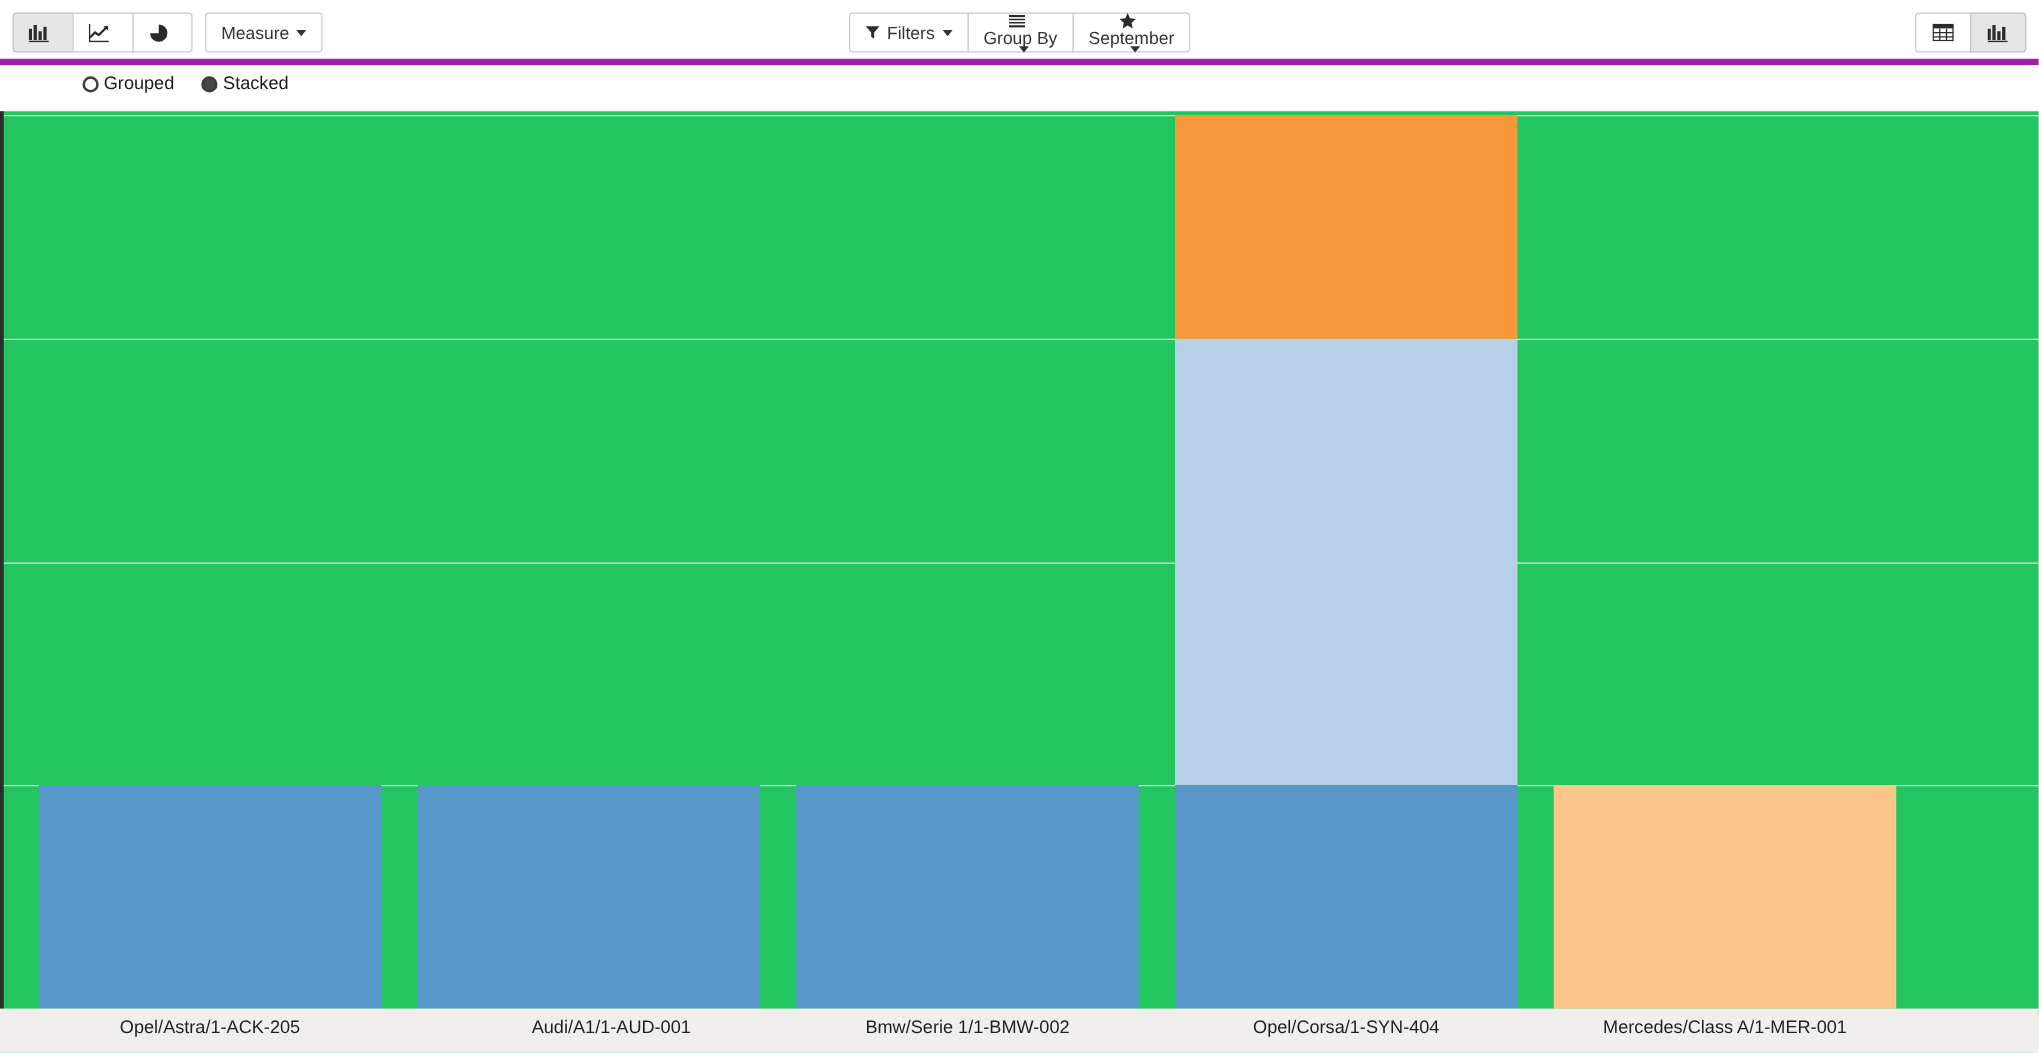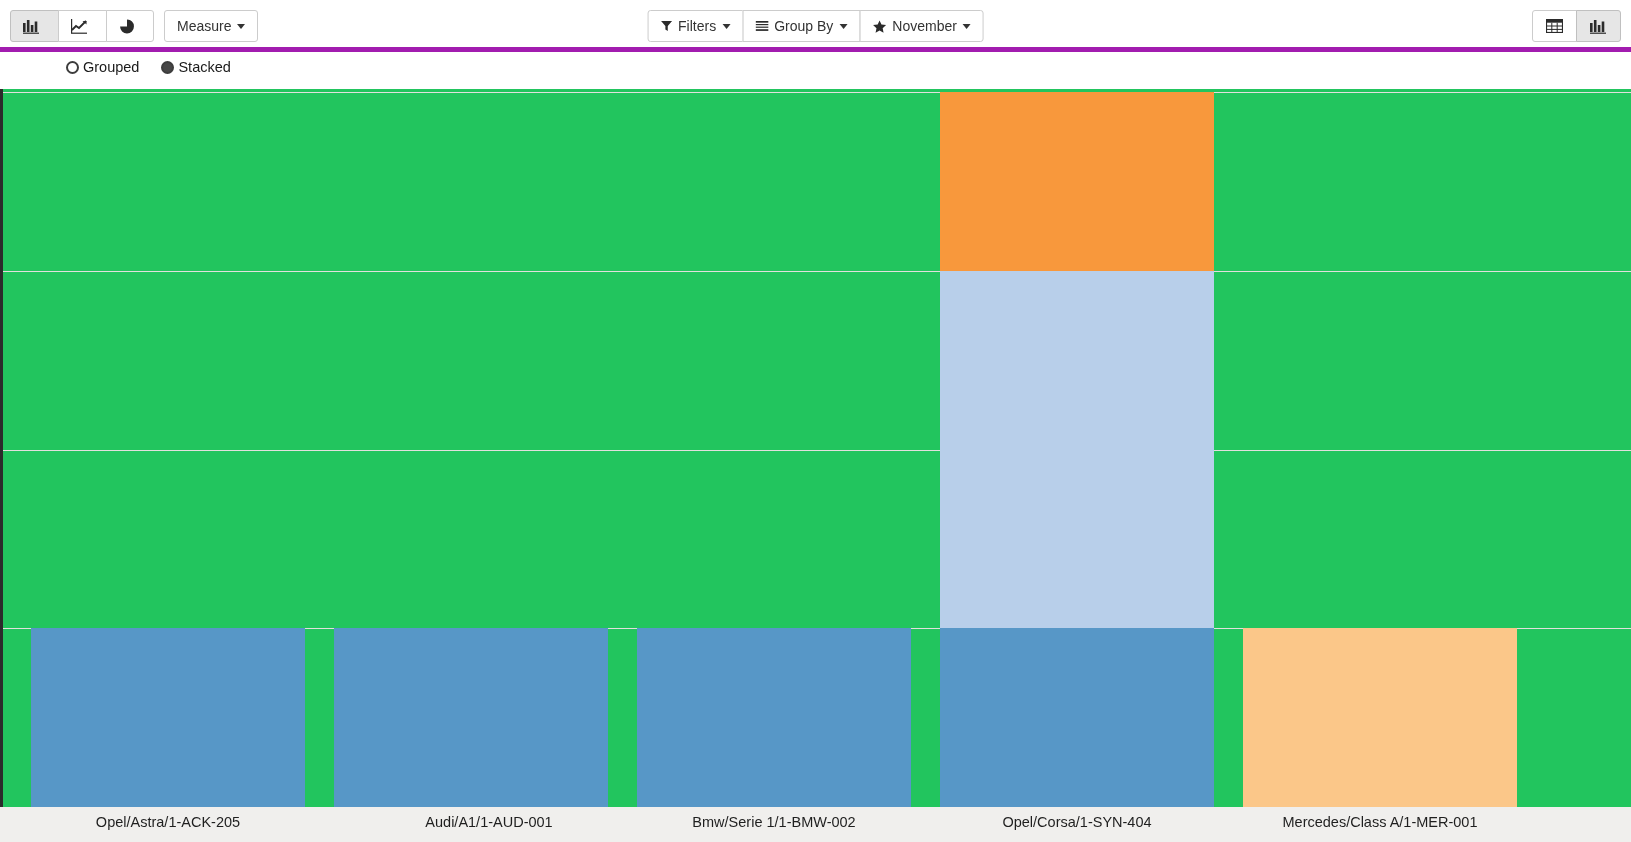--- a/index.html
+++ b/index.html
@@ -31,21 +31,21 @@
     height: 32px;
     padding: 0 12px;
     background: #ffffff;
     border: 1px solid #cccccc;
     font-size: 14px;
     color: #333333;
     cursor: pointer;
     white-space: nowrap;
     line-height: 1;
   }
-  .btn + .btn { margin-left: -1px; }
+  .btn + .btn { margin-left: -1px; flex-direction: column; }
   .btn-group .btn:first-child { border-radius: 3px 0 0 3px; }
   .btn-group .btn:last-child { border-radius: 0 3px 3px 0; }
   .btn.single { border-radius: 3px; }
   .btn.active { background: #e6e6e6; border-color: #c0c0c0; }
   .btn .caret {
     display: inline-block;
     margin-left: 6px;
     width: 0; height: 0;
     border-left: 4px solid transparent;
     border-right: 4px solid transparent;
@@ -233,21 +233,21 @@
           </span>
           <span>Group By</span>
           <span class="caret"></span>
         </button>
         <button class="btn">
           <span class="gicon">
             <svg width="14" height="13" viewBox="0 0 14 13">
               <polygon points="7,0.4 8.9,4.6 13.5,5.1 10.1,8.2 11,12.7 7,10.4 3,12.7 3.9,8.2 0.5,5.1 5.1,4.6" fill="#2b2b2b"></polygon>
             </svg>
           </span>
-          <span>November</span>
+          <span>September</span>
           <span class="caret"></span>
         </button>
       </div>
     </div>
 
     <div class="cp-right">
       <div class="btn-group">
         <button class="btn">
           <span class="gicon" style="margin-right:0">
             <svg width="17" height="14" viewBox="0 0 17 14">

